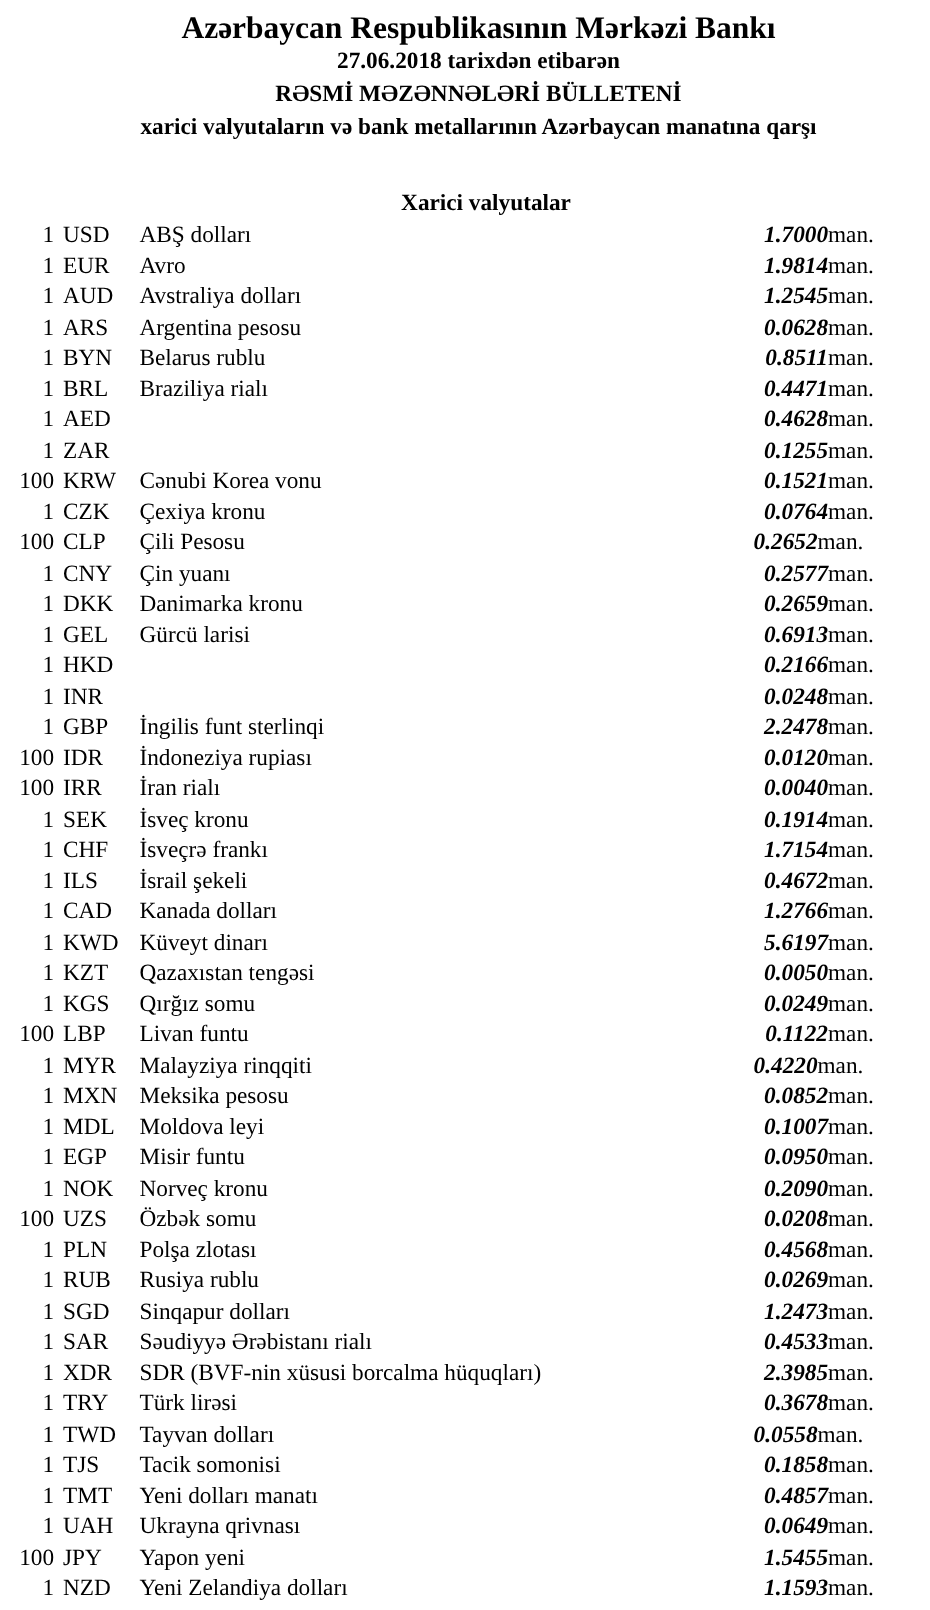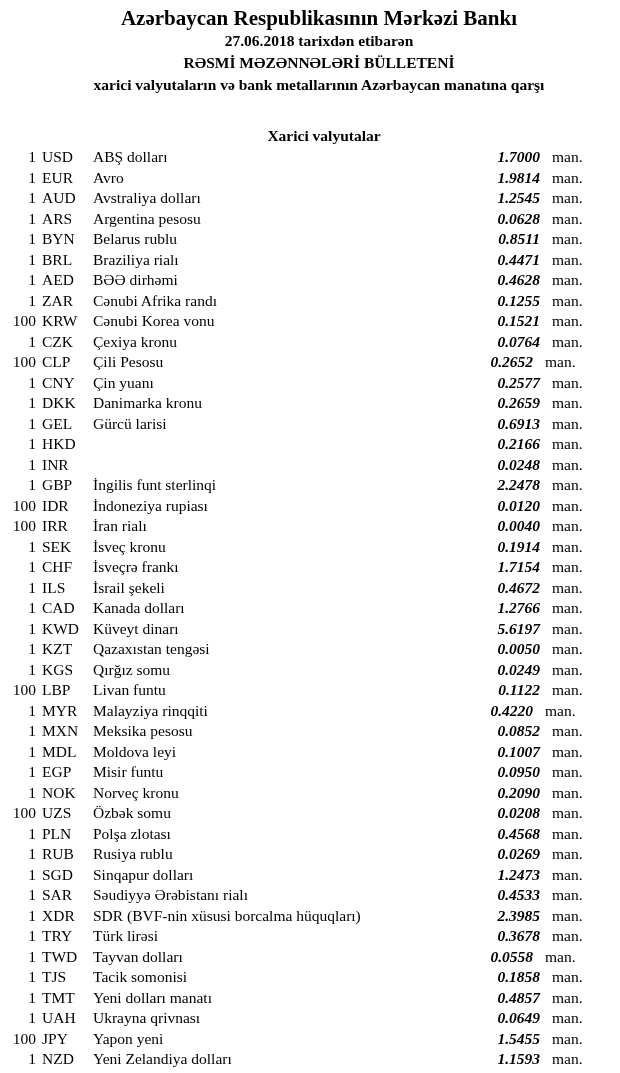--- a/index.html
+++ b/index.html
@@ -75,21 +75,20 @@
   .rate {
     flex: none;
     margin-left: auto;
     text-align: right;
     font-weight: 700;
     font-style: italic;
   }
   .unit {
     flex: none;
     width: 58px;
-    padding-left: 12px;
   }
 </style>
 </head>
 <body>
 
 <div class="page">
   <div class="header">
     <div class="title">Azərbaycan Respublikasının Mərkəzi Bankı</div>
     <div class="subline">27.06.2018 tarixdən etibarən</div>
     <div class="subline">RƏSMİ MƏZƏNNƏLƏRİ BÜLLETENİ</div>
@@ -143,29 +142,27 @@
     <span class="qty">1</span>
     <span class="code">BRL</span>
     <span class="name">Braziliya rialı</span>
     <span class="rate">0.4471</span>
     <span class="unit">man.</span>
   </div>
 
   <div class="row">
     <span class="qty">1</span>
     <span class="code">AED</span>
-    <span class="name">BƏƏ dirhəmi</span>
     <span class="rate">0.4628</span>
     <span class="unit">man.</span>
   </div>
 
   <div class="row">
     <span class="qty">1</span>
     <span class="code">ZAR</span>
-    <span class="name">Cənubi Afrika randı</span>
     <span class="rate">0.1255</span>
     <span class="unit">man.</span>
   </div>
 
   <div class="row">
     <span class="qty">100</span>
     <span class="code">KRW</span>
     <span class="name">Cənubi Korea vonu</span>
     <span class="rate">0.1521</span>
     <span class="unit">man.</span>

